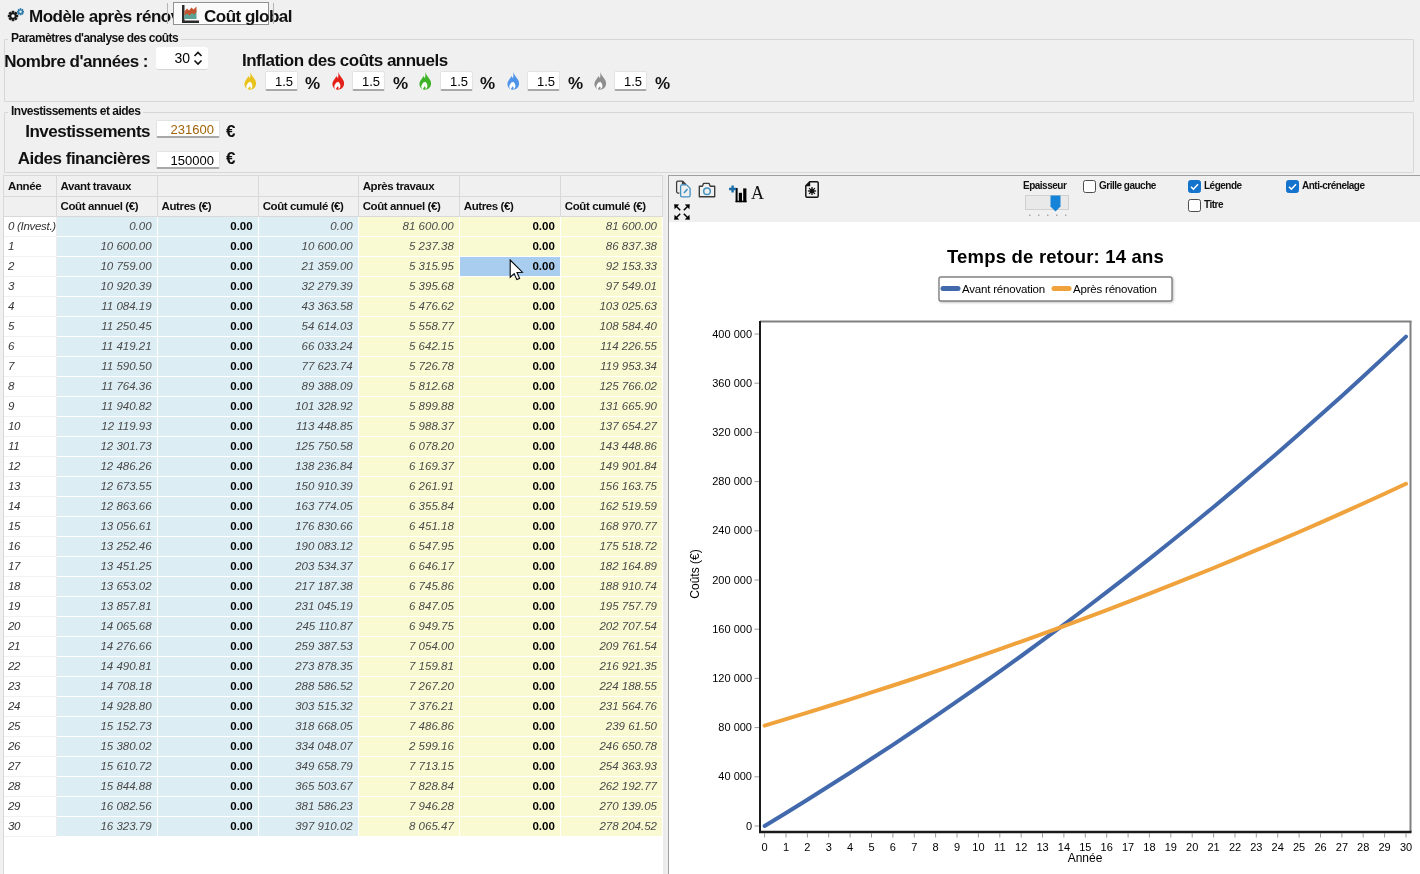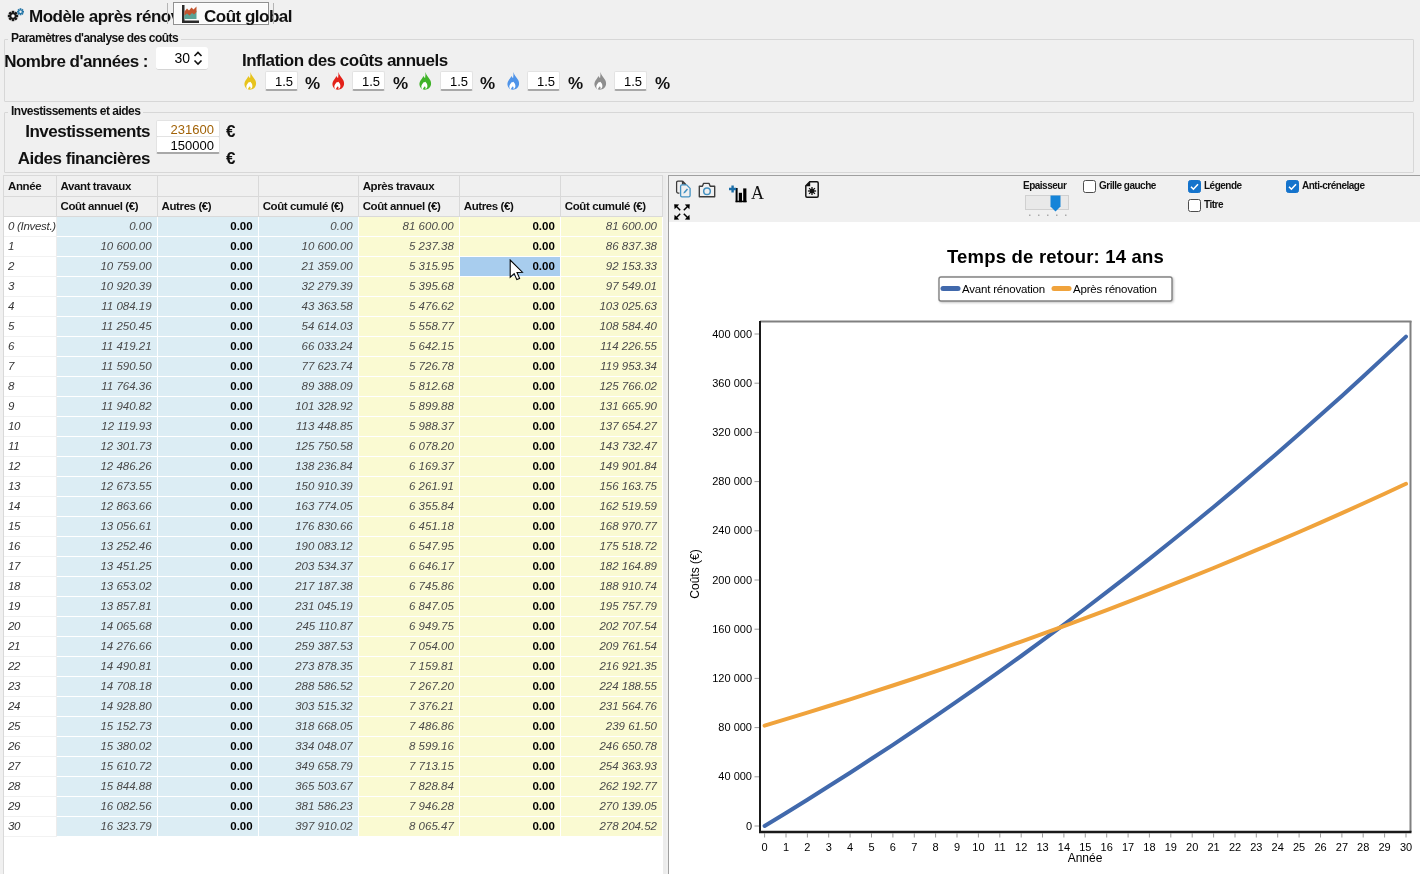--- a/index.html
+++ b/index.html
@@ -104,21 +104,21 @@
 </svg>
 <div class="ab inp" style="left:614px;top:71px;width:33px;height:20px;padding:2px 4px 0 0;">1.5</div>
 <div class="ab lbl" style="left:655px;top:74px;">%</div>
 
 <div class="ab gb" style="left:4px;top:112px;width:1408px;height:59px;"></div>
 <div class="ab gbt" style="left:8px;top:104px;">Investissements et aides</div>
 <div class="ab lbl" style="left:0;top:122px;width:150px;text-align:right;">Investissements</div>
 <div class="ab inp" style="left:156px;top:120px;width:64px;height:18px;color:#a16207;padding:1px 5px 0 0;">231600</div>
 <div class="ab lbl" style="left:226px;top:122px;">€</div>
 <div class="ab lbl" style="left:0;top:149px;width:150px;text-align:right;">Aides financières</div>
-<div class="ab inp" style="left:156px;top:136px;width:64px;height:18px;padding:1px 5px 0 0;">150000</div>
+<div class="ab inp" style="left:156px;top:151px;width:64px;height:18px;padding:1px 5px 0 0;">150000</div>
 <div class="ab lbl" style="left:226px;top:149px;">€</div>
 
 <div class="ab" style="left:3px;top:175px;width:660px;height:699px;background:#fff;border-top:1px solid #d9d9d9;border-left:1px solid #d9d9d9;box-sizing:border-box;"></div>
 <table class="t ab" style="left:4px;top:176px;">
 <colgroup>
       <col style="width:52px">
       <col style="width:101px">
       <col style="width:101px">
 <col style="width:100px">
       <col style="width:101px">
@@ -243,21 +243,21 @@
         <td class="y au">0.00</td>
         <td class="y it">137 654.27</td>
       </tr>
 <tr>
         <td class="yr">11</td>
         <td class="b it">12 301.73</td>
         <td class="b au">0.00</td>
         <td class="b it">125 750.58</td>
         <td class="y it">6 078.20</td>
         <td class="y au">0.00</td>
-        <td class="y it">143 732.47</td>
+        <td class="y it">143 448.86</td>
       </tr>
 <tr>
         <td class="yr">12</td>
         <td class="b it">12 486.26</td>
         <td class="b au">0.00</td>
         <td class="b it">138 236.84</td>
         <td class="y it">6 169.37</td>
         <td class="y au">0.00</td>
         <td class="y it">149 901.84</td>
       </tr>
@@ -376,21 +376,21 @@
         <td class="b it">318 668.05</td>
         <td class="y it">7 486.86</td>
         <td class="y au">0.00</td>
         <td class="y it">239 61.50</td>
       </tr>
 <tr>
         <td class="yr">26</td>
         <td class="b it">15 380.02</td>
         <td class="b au">0.00</td>
         <td class="b it">334 048.07</td>
-        <td class="y it">8 599.16</td>
+        <td class="y it">2 599.16</td>
         <td class="y au">0.00</td>
         <td class="y it">246 650.78</td>
       </tr>
 <tr>
         <td class="yr">27</td>
         <td class="b it">15 610.72</td>
         <td class="b au">0.00</td>
         <td class="b it">349 658.79</td>
         <td class="y it">7 713.15</td>
         <td class="y au">0.00</td>

